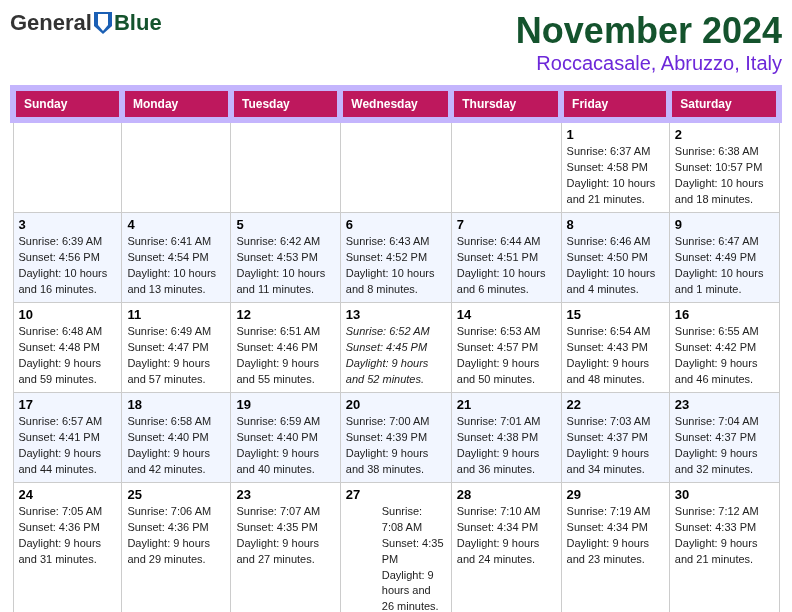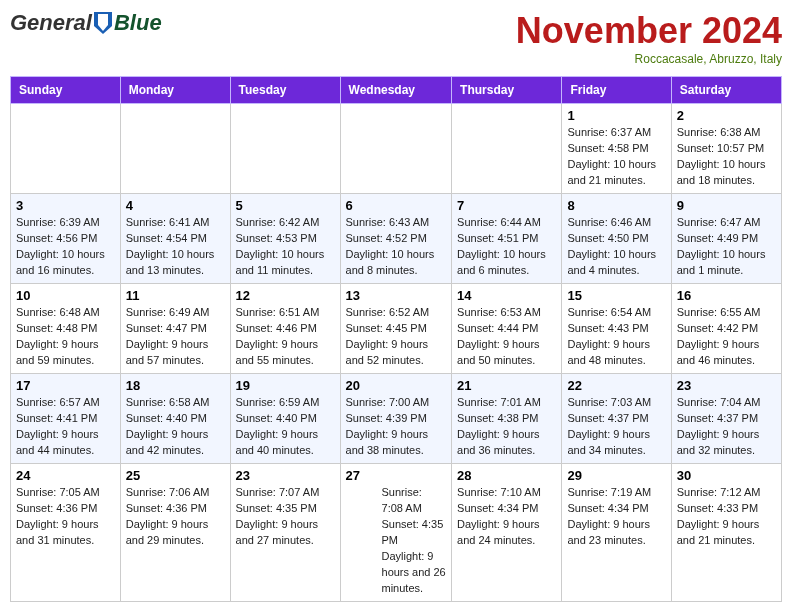--- a/index.html
+++ b/index.html
@@ -13,21 +13,20 @@
     .header {
       display: flex;
       justify-content: space-between;
       align-items: flex-start;
       margin-bottom: 10px;
     }
     .logo {
       display: flex;
       flex-direction: column;
       align-items: center;
-      font-style: italic;
     }
     .logo-text {
       display: flex;
       align-items: center;
       font-size: 22px;
       font-weight: bold;
     }
     .logo-general { color: #333; }
     .logo-blue { color: #14532d; }
     .logo-icon {
@@ -35,38 +34,38 @@
       height: 22px;
       margin-left: 2px;
       margin-right: 2px;
     }
     .title-block {
       text-align: right;
     }
     .month-title {
       font-size: 36px;
       font-weight: bold;
-      color: #b91c1c;
+      color: #14532d;
     }
     .location {
-      font-size: 12px;
-      color: #4d7c0f;
+      font-size: 20px;
+      color: #6d28d9;
     }
     table {
       width: 100%;
       border-collapse: collapse;
       font-size: 11px;
     }
     thead tr th {
-      background-color: #6d28d9;
+      background-color: #be185d;
       color: #fff;
       text-align: left;
       padding: 6px 8px;
       font-size: 12px;
-      border: 1px solid #c4b5fd;
+      border: 6px solid #c4b5fd;
     }
     td {
       border: 1px solid #ccc;
       vertical-align: top;
       padding: 4px 5px;
       width: 113px;
       min-height: 80px;
       height: 90px;
     }
     .day-num {
@@ -197,28 +196,28 @@
 Daylight: 9 hours and 57 minutes.</div>
         </td>
         <td>
           <span class="day-num">12</span>
           <div class="day-info" style="white-space: pre-line;">Sunrise: 6:51 AM
 Sunset: 4:46 PM
 Daylight: 9 hours and 55 minutes.</div>
         </td>
         <td>
           <span class="day-num">13</span>
-          <div class="day-info" style="white-space: pre-line;">Sunrise: 6:52 AM
+          <div class="day-info" style="white-space: pre-line; font-style: italic;">Sunrise: 6:52 AM
 Sunset: 4:45 PM
 Daylight: 9 hours and 52 minutes.</div>
         </td>
         <td>
           <span class="day-num">14</span>
           <div class="day-info" style="white-space: pre-line;">Sunrise: 6:53 AM
-Sunset: 4:44 PM
+Sunset: 4:57 PM
 Daylight: 9 hours and 50 minutes.</div>
         </td>
         <td>
           <span class="day-num">15</span>
           <div class="day-info" style="white-space: pre-line;">Sunrise: 6:54 AM
 Sunset: 4:43 PM
 Daylight: 9 hours and 48 minutes.</div>
         </td>
         <td>
           <span class="day-num">16</span>

